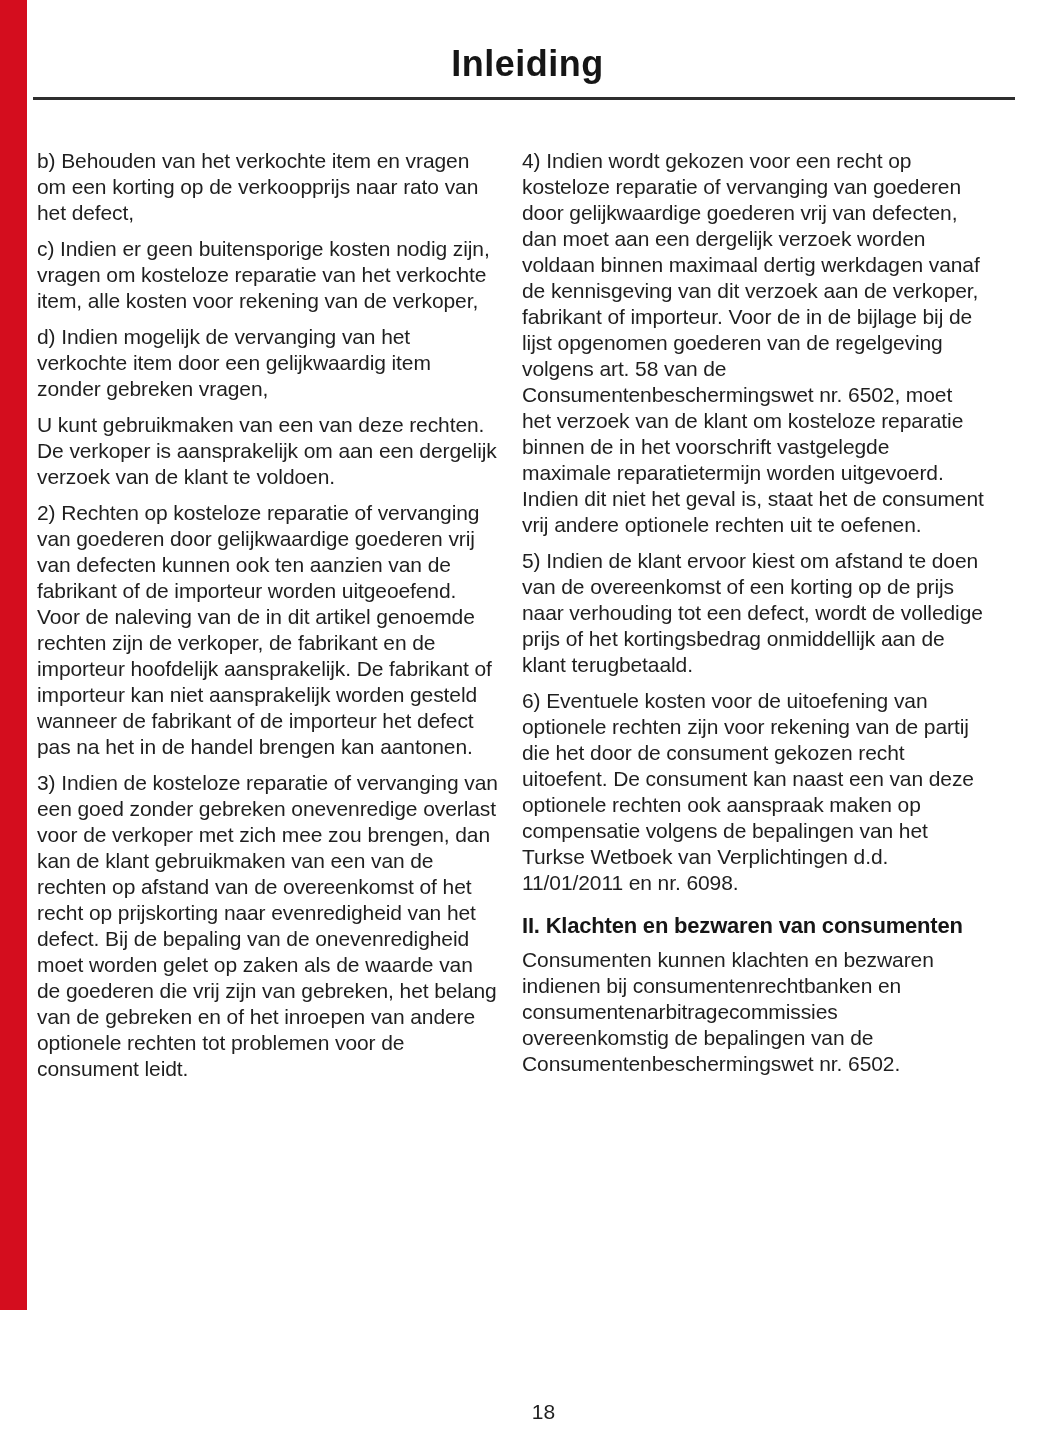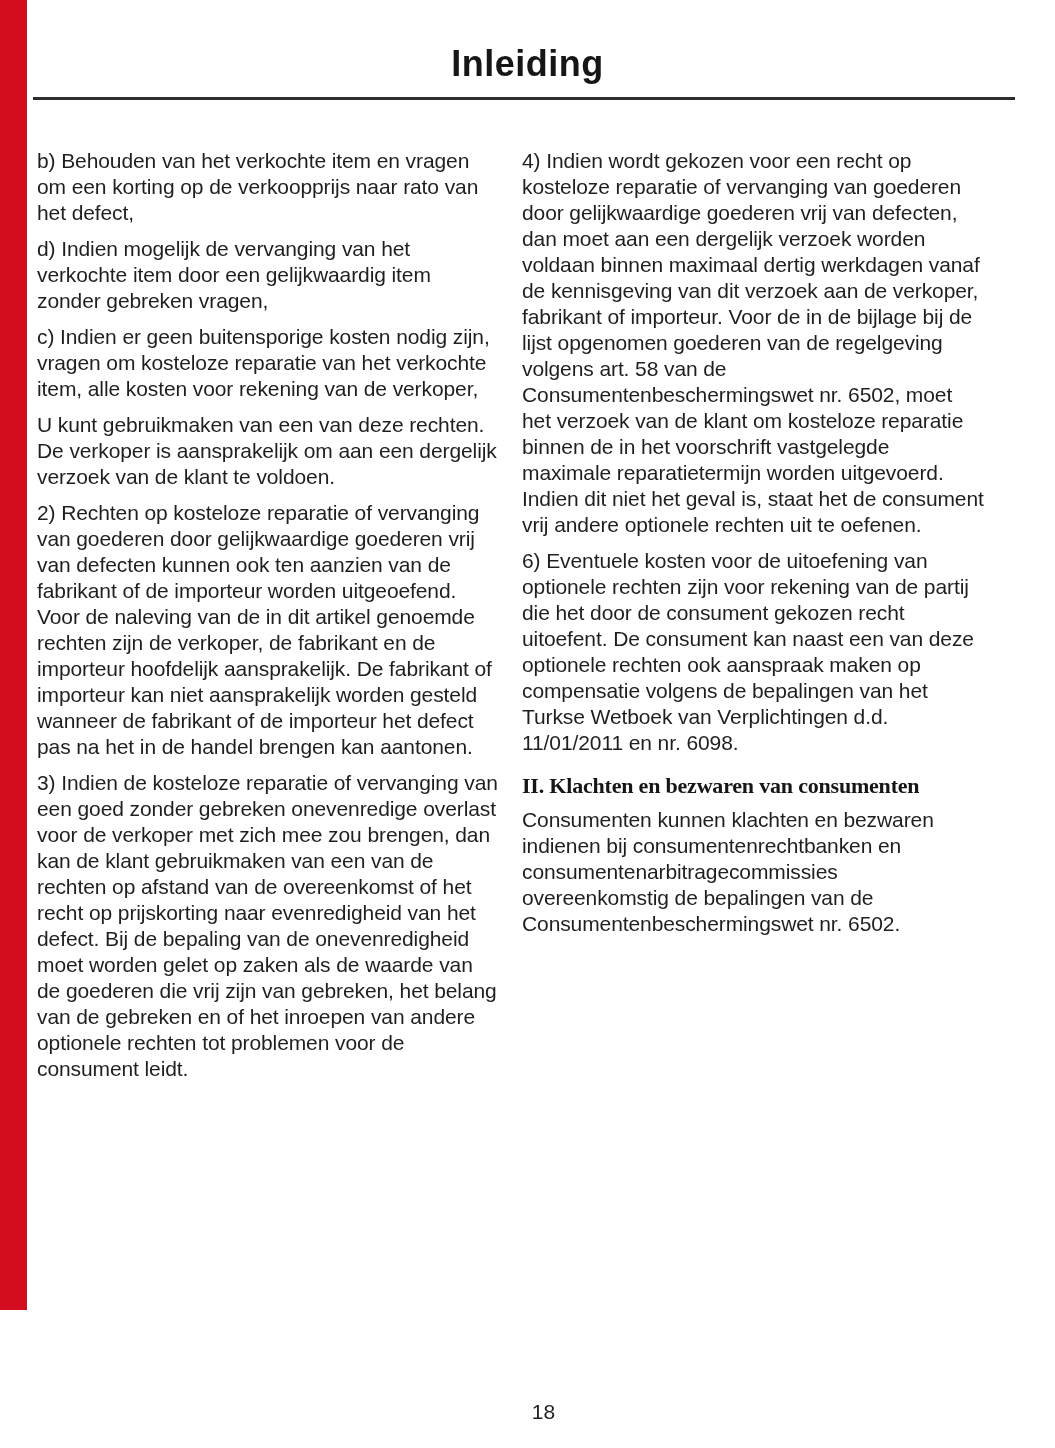--- a/index.html
+++ b/index.html
@@ -65,21 +65,20 @@
     line-height: 26px;
     letter-spacing: -0.1px;
   }
   .col h2.subheading {
     margin: 16px 0 8px 0;
     font-size: 22px;
     line-height: 27px;
     font-weight: 700;
     letter-spacing: -0.2px;
     color: #161616;
-    font-family: Liberation Serif, serif;
   }
   .page-number {
     position: absolute;
     top: 1372px;
     left: 16px;
     width: 100%;
     text-align: center;
     font-size: 21px;
     line-height: 28px;
     margin-top: 26px;
@@ -90,27 +89,28 @@
 
 <div class="edge-bar"></div>
 
 <h1 class="page-title">Inleiding</h1>
 
 <div class="title-rule"></div>
 
 <div class="columns">
   <div class="col">
     <p>b) Behouden van het verkochte item en vragen om een korting op de verkoopprijs naar rato van het defect,</p>
+    <p>c) Indien er geen buitensporige kosten nodig zijn, vragen om kosteloze reparatie van het verkochte item, alle kosten voor rekening van de verkoper,</p>
     <p>d) Indien mogelijk de vervanging van het verkochte item door een gelijkwaardig item zonder gebreken vragen,</p>
-    <p>c) Indien er geen buitensporige kosten nodig zijn, vragen om kosteloze reparatie van het verkochte item, alle kosten voor rekening van de verkoper,</p>
     <p>U kunt gebruikmaken van een van deze rechten. De verkoper is aansprakelijk om aan een dergelijk verzoek van de klant te voldoen.</p>
     <p>2) Rechten op kosteloze reparatie of vervanging van goederen door gelijkwaardige goederen vrij van defecten kunnen ook ten aanzien van de fabrikant of de importeur worden uitgeoefend. Voor de naleving van de in dit artikel genoemde rechten zijn de verkoper, de fabrikant en de importeur hoofdelijk aansprakelijk. De fabrikant of importeur kan niet aansprakelijk worden gesteld wanneer de fabrikant of de importeur het defect pas na het in de handel brengen kan aantonen.</p>
     <p>3) Indien de kosteloze reparatie of vervanging van een goed zonder gebreken onevenredige overlast voor de verkoper met zich mee zou brengen, dan kan de klant gebruikmaken van een van de rechten op afstand van de overeenkomst of het recht op prijskorting naar evenredigheid van het defect. Bij de bepaling van de onevenredigheid moet worden gelet op zaken als de waarde van de goederen die vrij zijn van gebreken, het belang van de gebreken en of het inroepen van andere optionele rechten tot problemen voor de consument leidt.</p>
   </div>
   <div class="col">
     <p>4) Indien wordt gekozen voor een recht op kosteloze reparatie of vervanging van goederen door gelijkwaardige goederen vrij van defecten, dan moet aan een dergelijk verzoek worden voldaan binnen maximaal dertig werkdagen vanaf de kennisgeving van dit verzoek aan de verkoper, fabrikant of importeur. Voor de in de bijlage bij de lijst opgenomen goederen van de regelgeving volgens art. 58 van de Consumentenbeschermingswet nr. 6502, moet het verzoek van de klant om kosteloze reparatie binnen de in het voorschrift vastgelegde maximale reparatietermijn worden uitgevoerd. Indien dit niet het geval is, staat het de consument vrij andere optionele rechten uit te oefenen.</p>
+    <p>5) Indien de klant ervoor kiest om afstand te doen van de overeenkomst of een korting op de prijs naar verhouding tot een defect, wordt de volledige prijs of het kortingsbedrag onmiddellijk aan de klant terugbetaald.</p>
     <p>6) Eventuele kosten voor de uitoefening van optionele rechten zijn voor rekening van de partij die het door de consument gekozen recht uitoefent. De consument kan naast een van deze optionele rechten ook aanspraak maken op compensatie volgens de bepalingen van het Turkse Wetboek van Verplichtingen d.d. 11/01/2011 en nr. 6098.</p>
     <h2 class="subheading">II. Klachten en bezwaren van consumenten</h2>
     <p>Consumenten kunnen klachten en bezwaren indienen bij consumentenrechtbanken en consumentenarbitragecommissies overeenkomstig de bepalingen van de Consumentenbeschermingswet nr. 6502.</p>
   </div>
 </div>
 
 <div class="page-number">18</div>
 
 </body></html>

